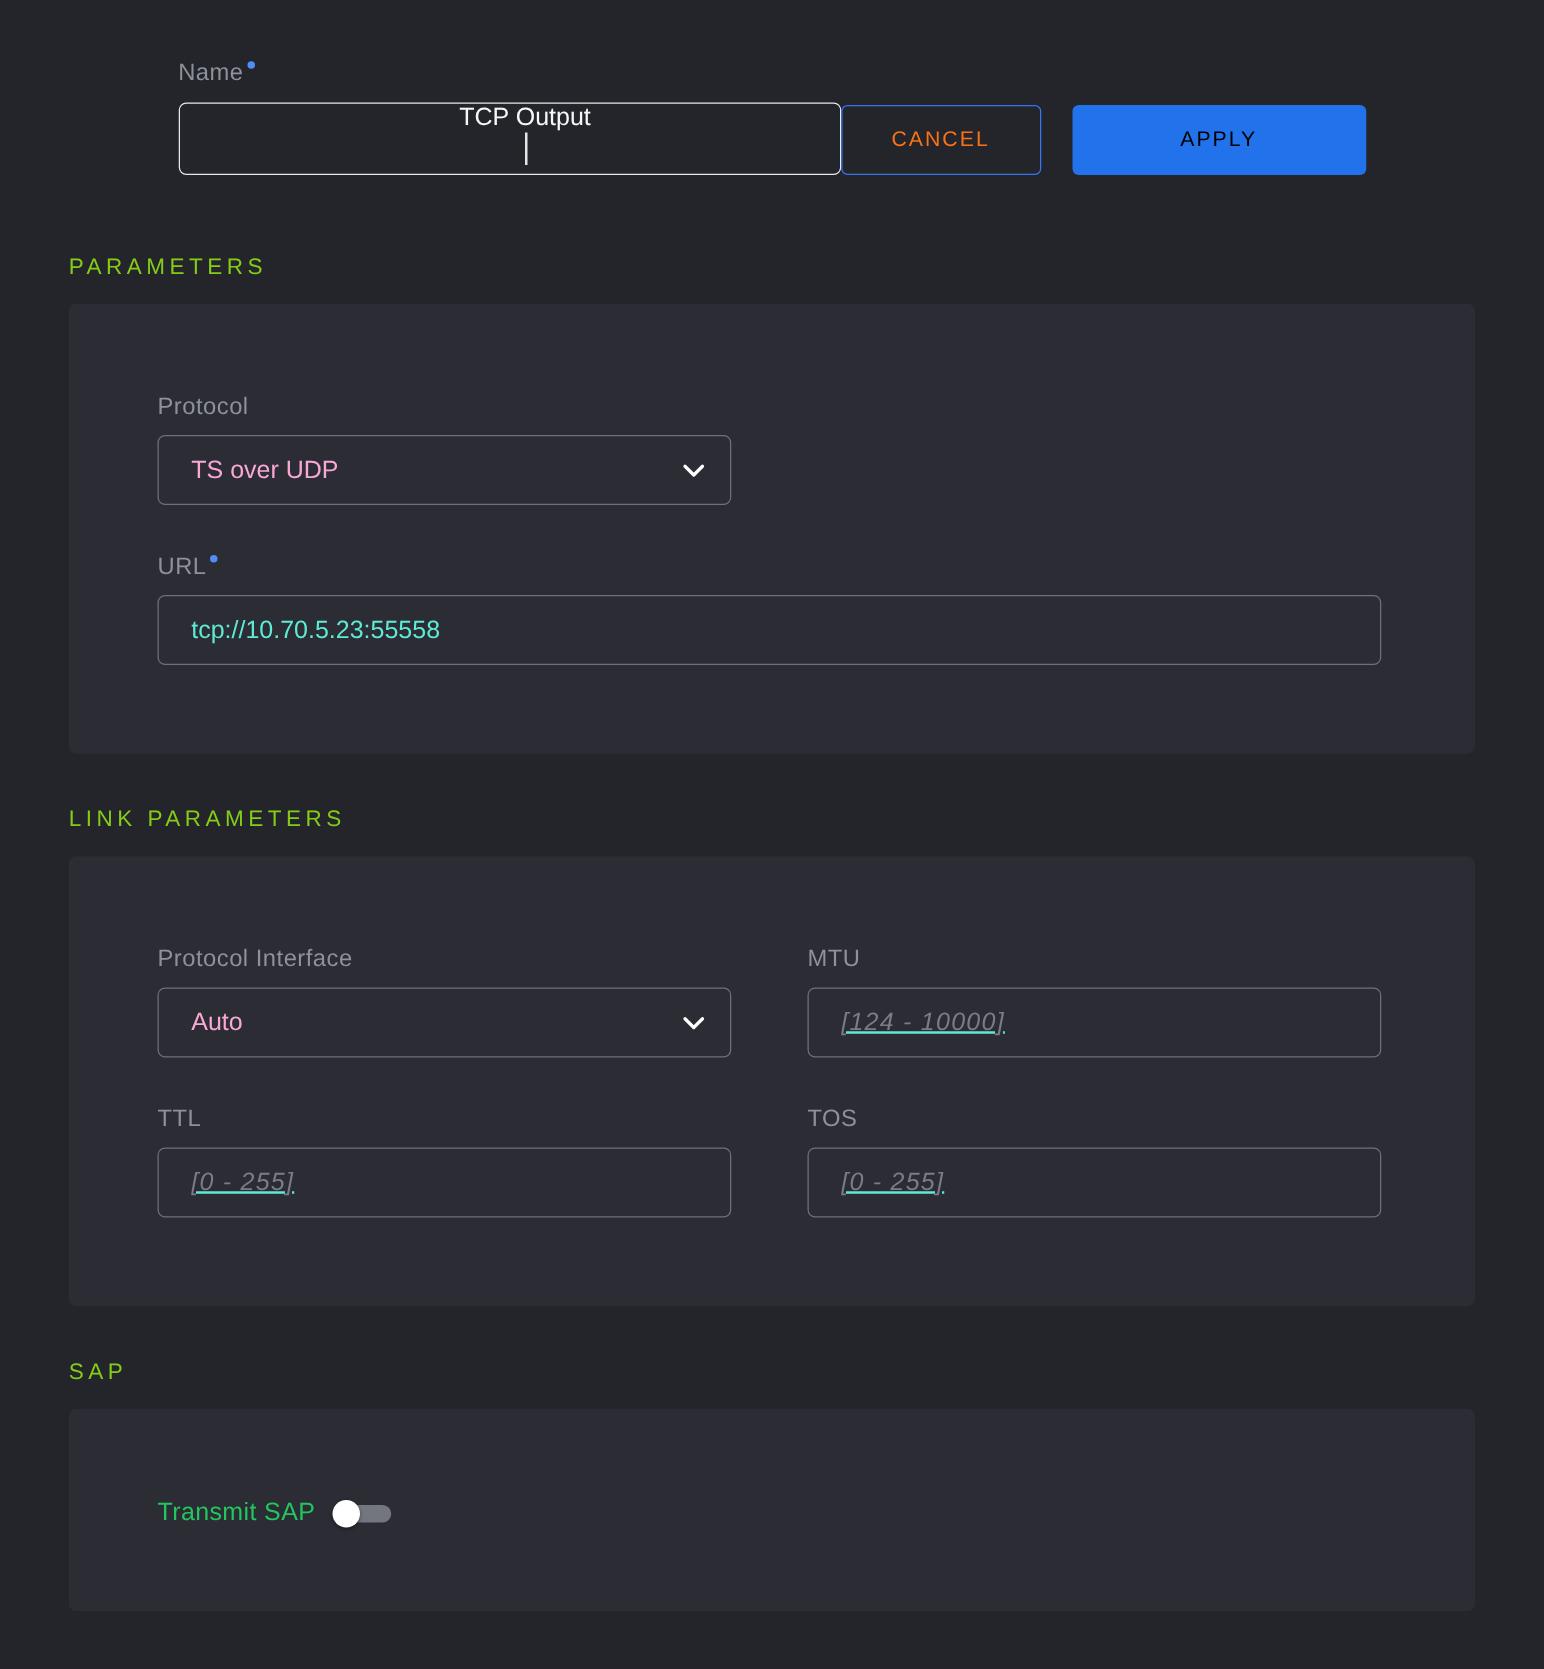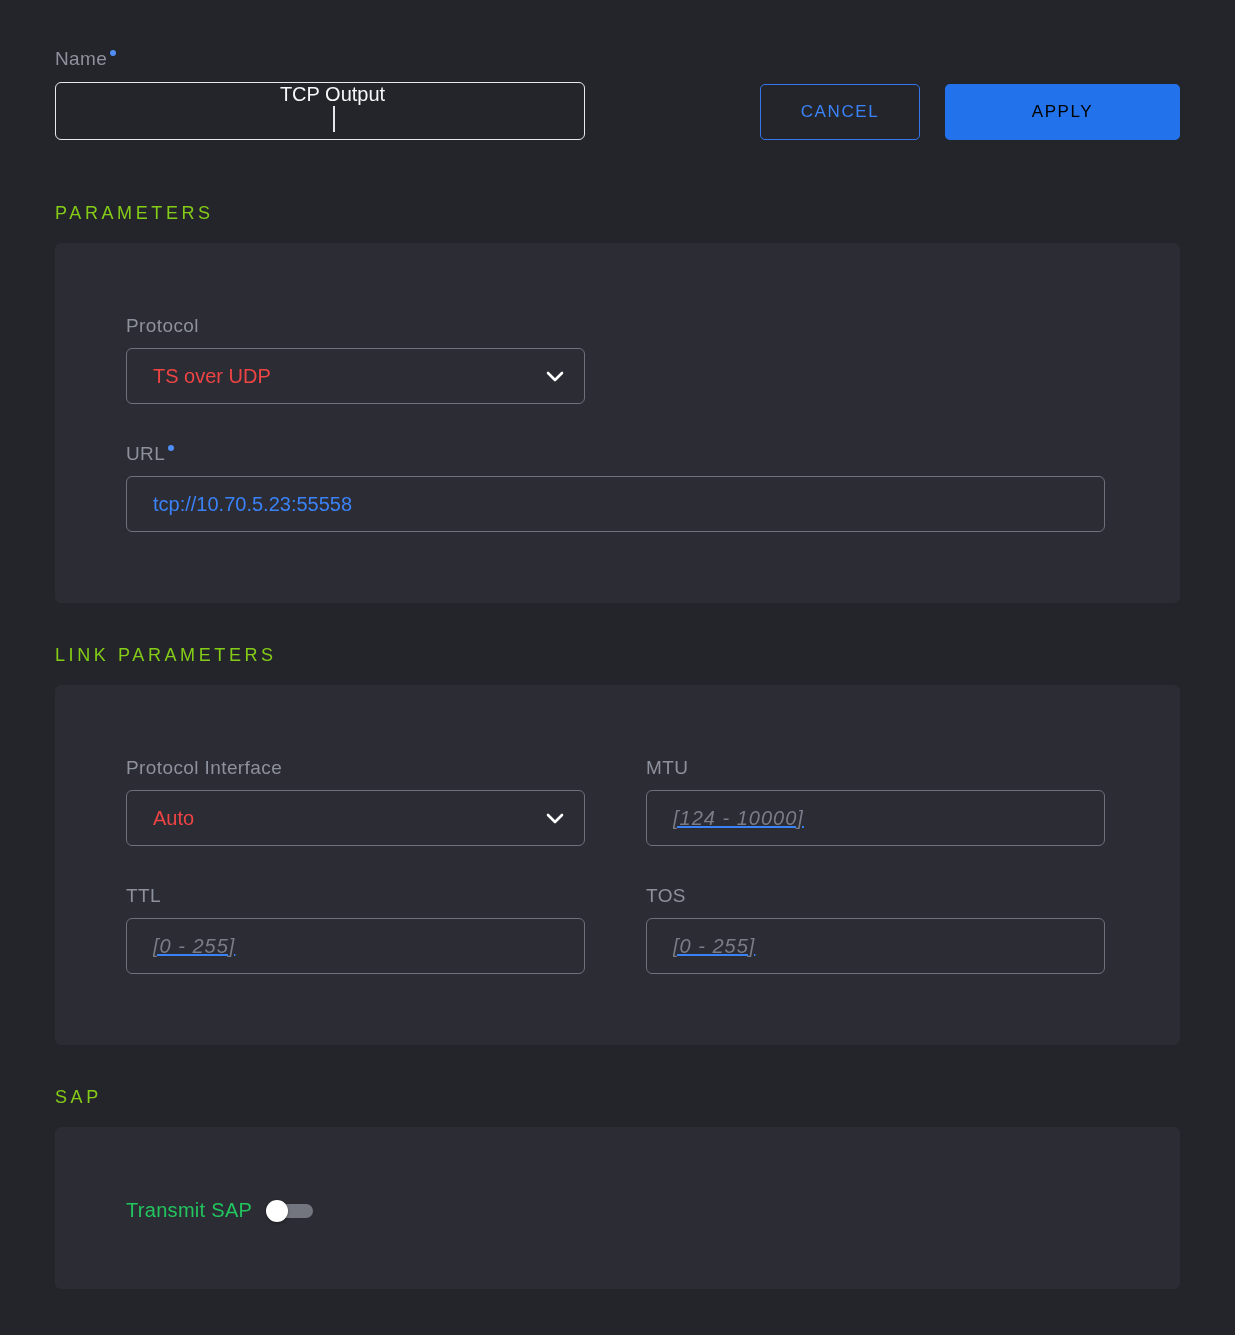--- a/index.html
+++ b/index.html
@@ -10,21 +10,21 @@
     overflow: hidden;
   }
   .page {
     padding: 48px 55px 0 55px;
     width: 1235px;
   }
   
   .header-row {
     display: flex;
     align-items: flex-end;
-    justify-content: space-between;
+    justify-content: center;
   }
   .field-label {
     color: #8d919b;
     font-size: 19px;
     letter-spacing: 0.4px;
     margin-bottom: 12px;
     display: block;
   }
   .req-dot {
     display: inline-block;
@@ -62,21 +62,21 @@
     font-family: "Liberation Sans", sans-serif;
     cursor: pointer;
     display: flex;
     align-items: center;
     justify-content: center;
   }
   .btn-cancel {
     width: 160px;
     background: transparent;
     border: 1.5px solid #3576ee;
-    color: #3b82f6;
+    color: #f97316;
   }
   .btn-apply {
     width: 235px;
     background: #2273eb;
     border: none;
     color: #000000;
   }
   
   .section-title {
     color: #84cc16;
@@ -101,31 +101,31 @@
   }
   .select-box {
     width: 459px; height: 56px;
     border: 1px solid #6e717b;
     border-radius: 6px;
     background: transparent;
     display: flex;
     align-items: center;
     justify-content: space-between;
     padding: 0 20px 0 26px;
-    color: #ef4444;
+    color: #f9a8d4;
     font-size: 20px;
     cursor: pointer;
   }
   .chevron { flex: 0 0 auto; }
   .text-input {
     height: 56px;
     border: 1px solid #6e717b;
     border-radius: 6px;
     background: transparent;
-    color: #3b82f6;
+    color: #5eead4;
     font-size: 20px;
     font-family: "Liberation Sans", sans-serif;
     padding: 0 3px 0 26px;
     outline: none;
     display: block;
   }
   .text-input::placeholder {
     color: #7a7d87;
     font-style: italic;
     letter-spacing: 1px;

